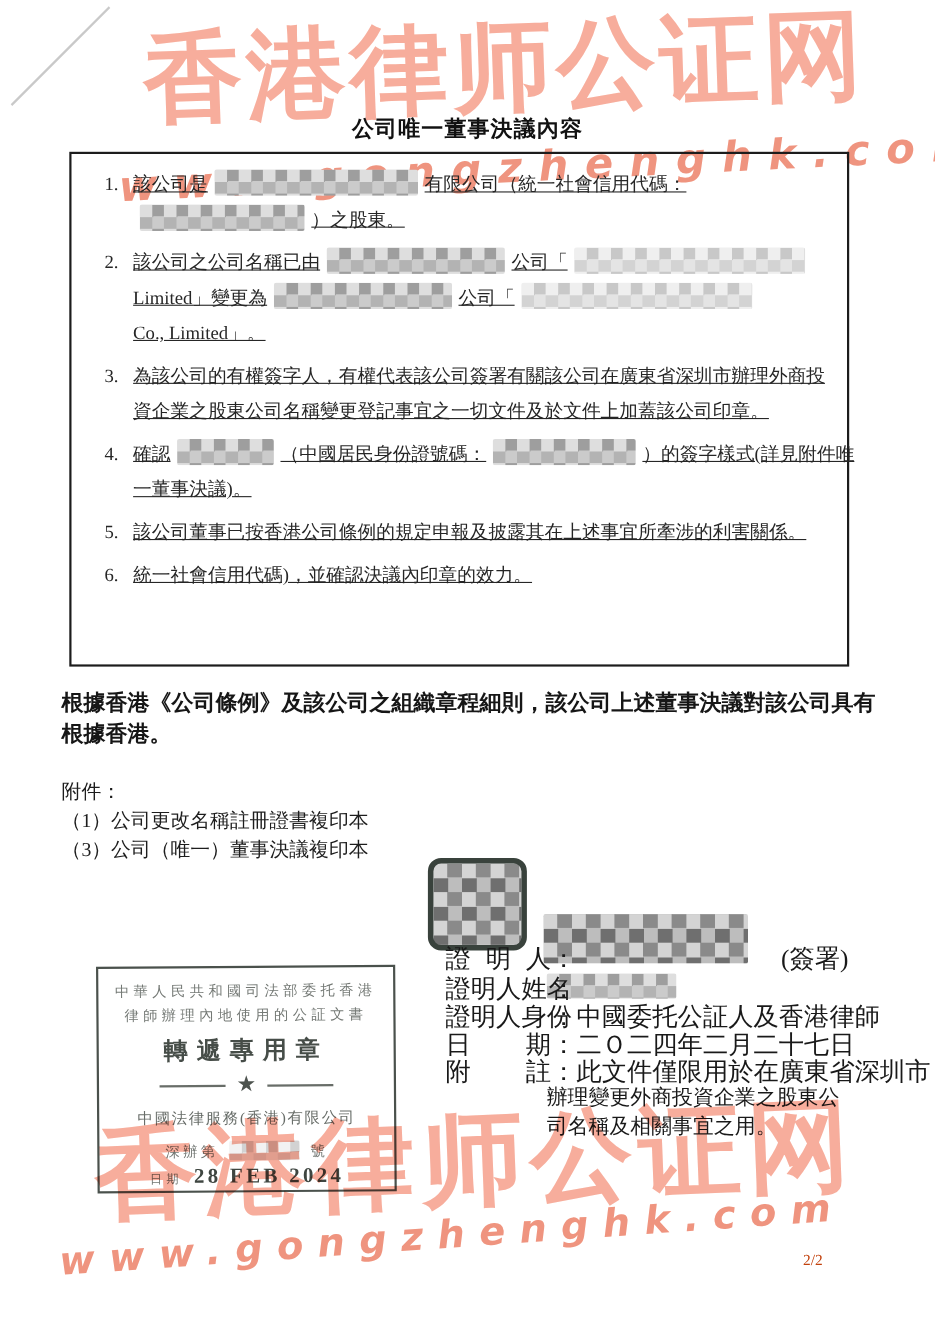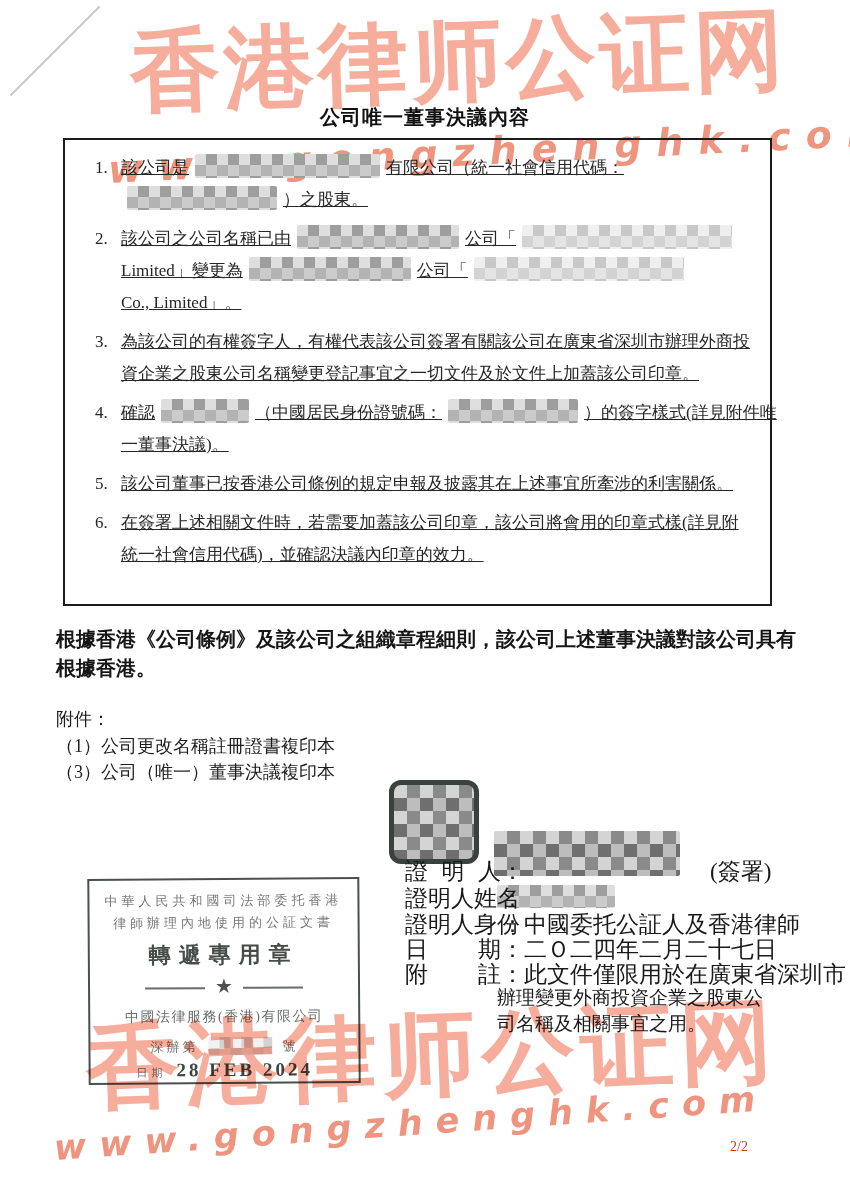--- a/index.html
+++ b/index.html
@@ -109,21 +109,20 @@
         <span class="res-num">4.</span>
         <div class="res-line"><span>確認</span><span class="mosaic inline-redact" style="width: 88px;"></span><span>（中國居民身份證號碼：</span><span class="mosaic inline-redact" style="width: 130px;"></span><span>）的簽字樣式(詳見附件唯</span></div>
         <div class="res-line"><span>一董事決議)。</span></div>
       </div>
       <div class="res-item">
         <span class="res-num">5.</span>
         <div class="res-line"><span>該公司董事已按香港公司條例的規定申報及披露其在上述事宜所牽涉的利害關係。</span></div>
       </div>
       <div class="res-item">
         <span class="res-num">6.</span>
-        <div class="res-line"><span>在簽署上述相關文件時，若需要加蓋該公司印章，該公司將會用的印章式樣(詳見附</span></div>
         <div class="res-line"><span>統一社會信用代碼)，並確認決議內印章的效力。</span></div>
       </div>
     </div>
 </div>
 
 <div class="closing">
   <div>根據香港《公司條例》及該公司之組織章程細則，該公司上述董事決議對該公司具有</div>
   <div>根據香港。</div>
 </div>
 

